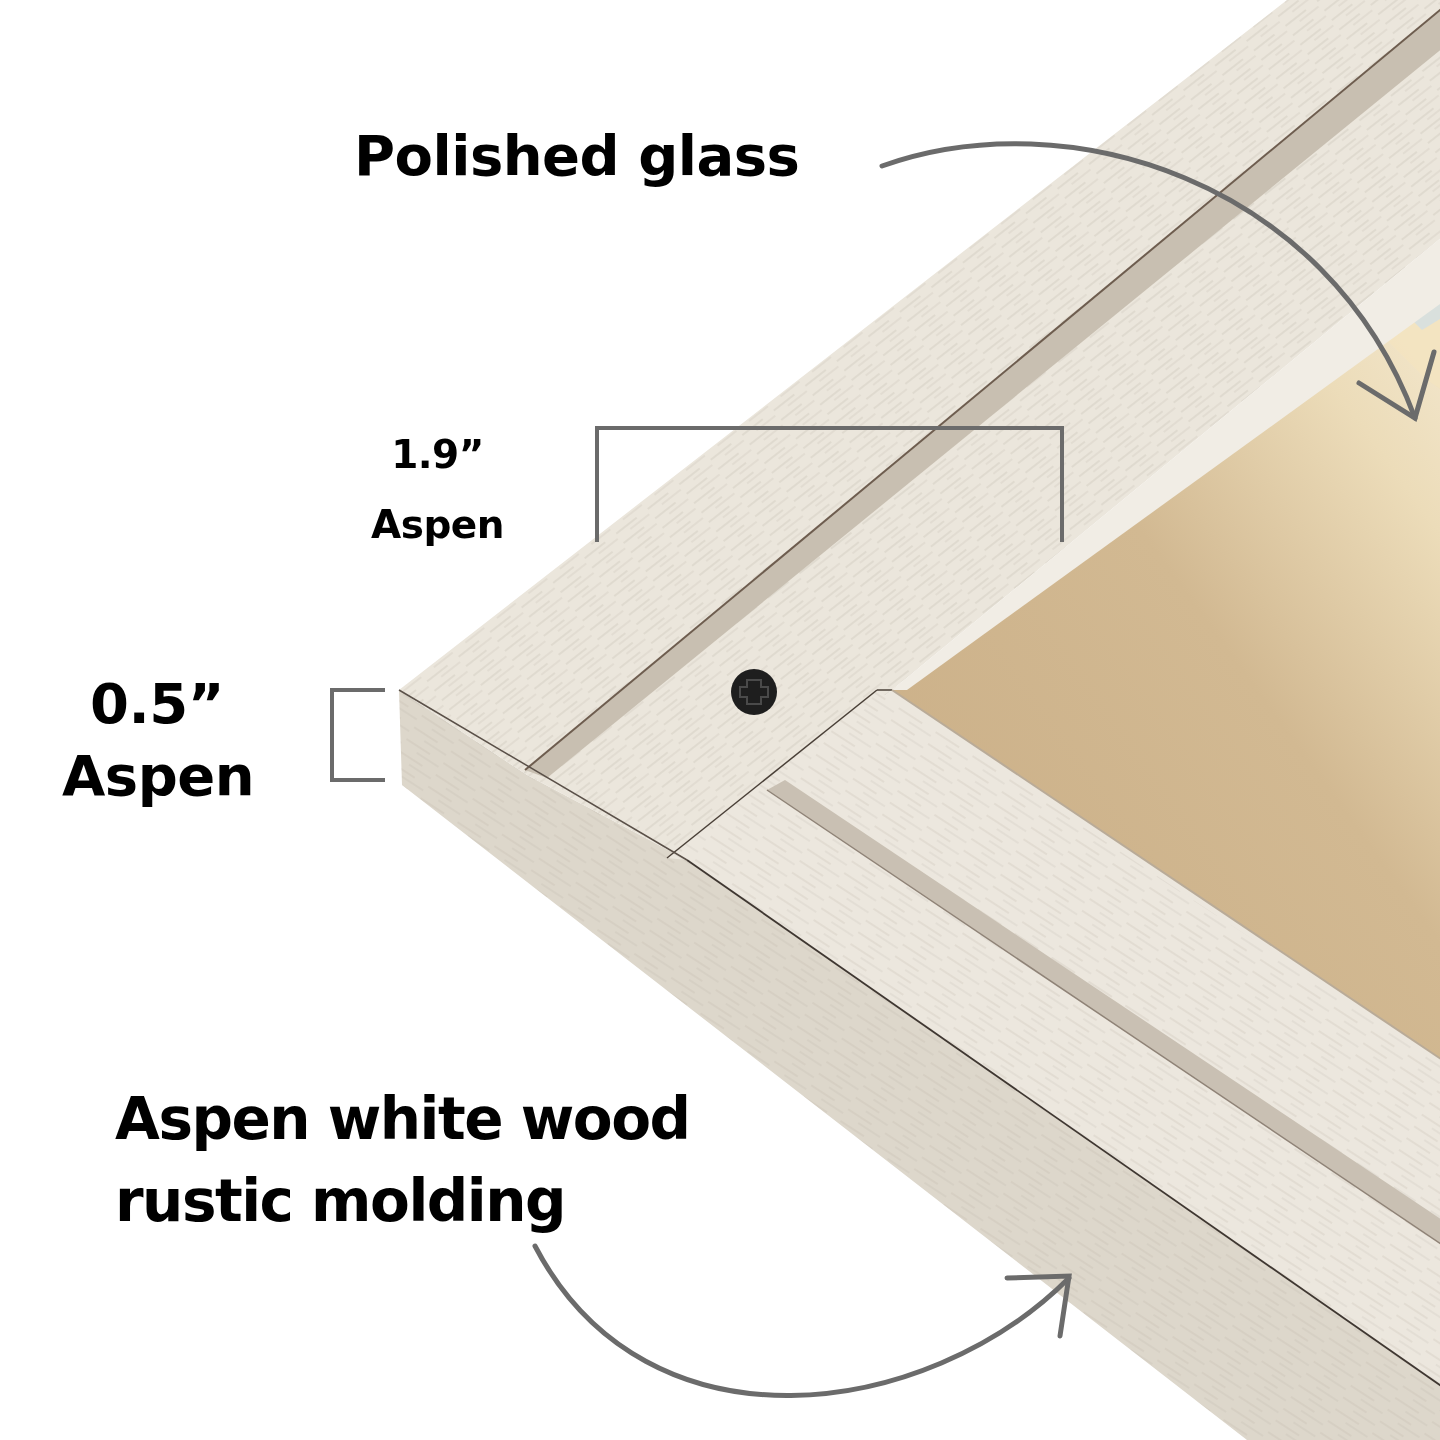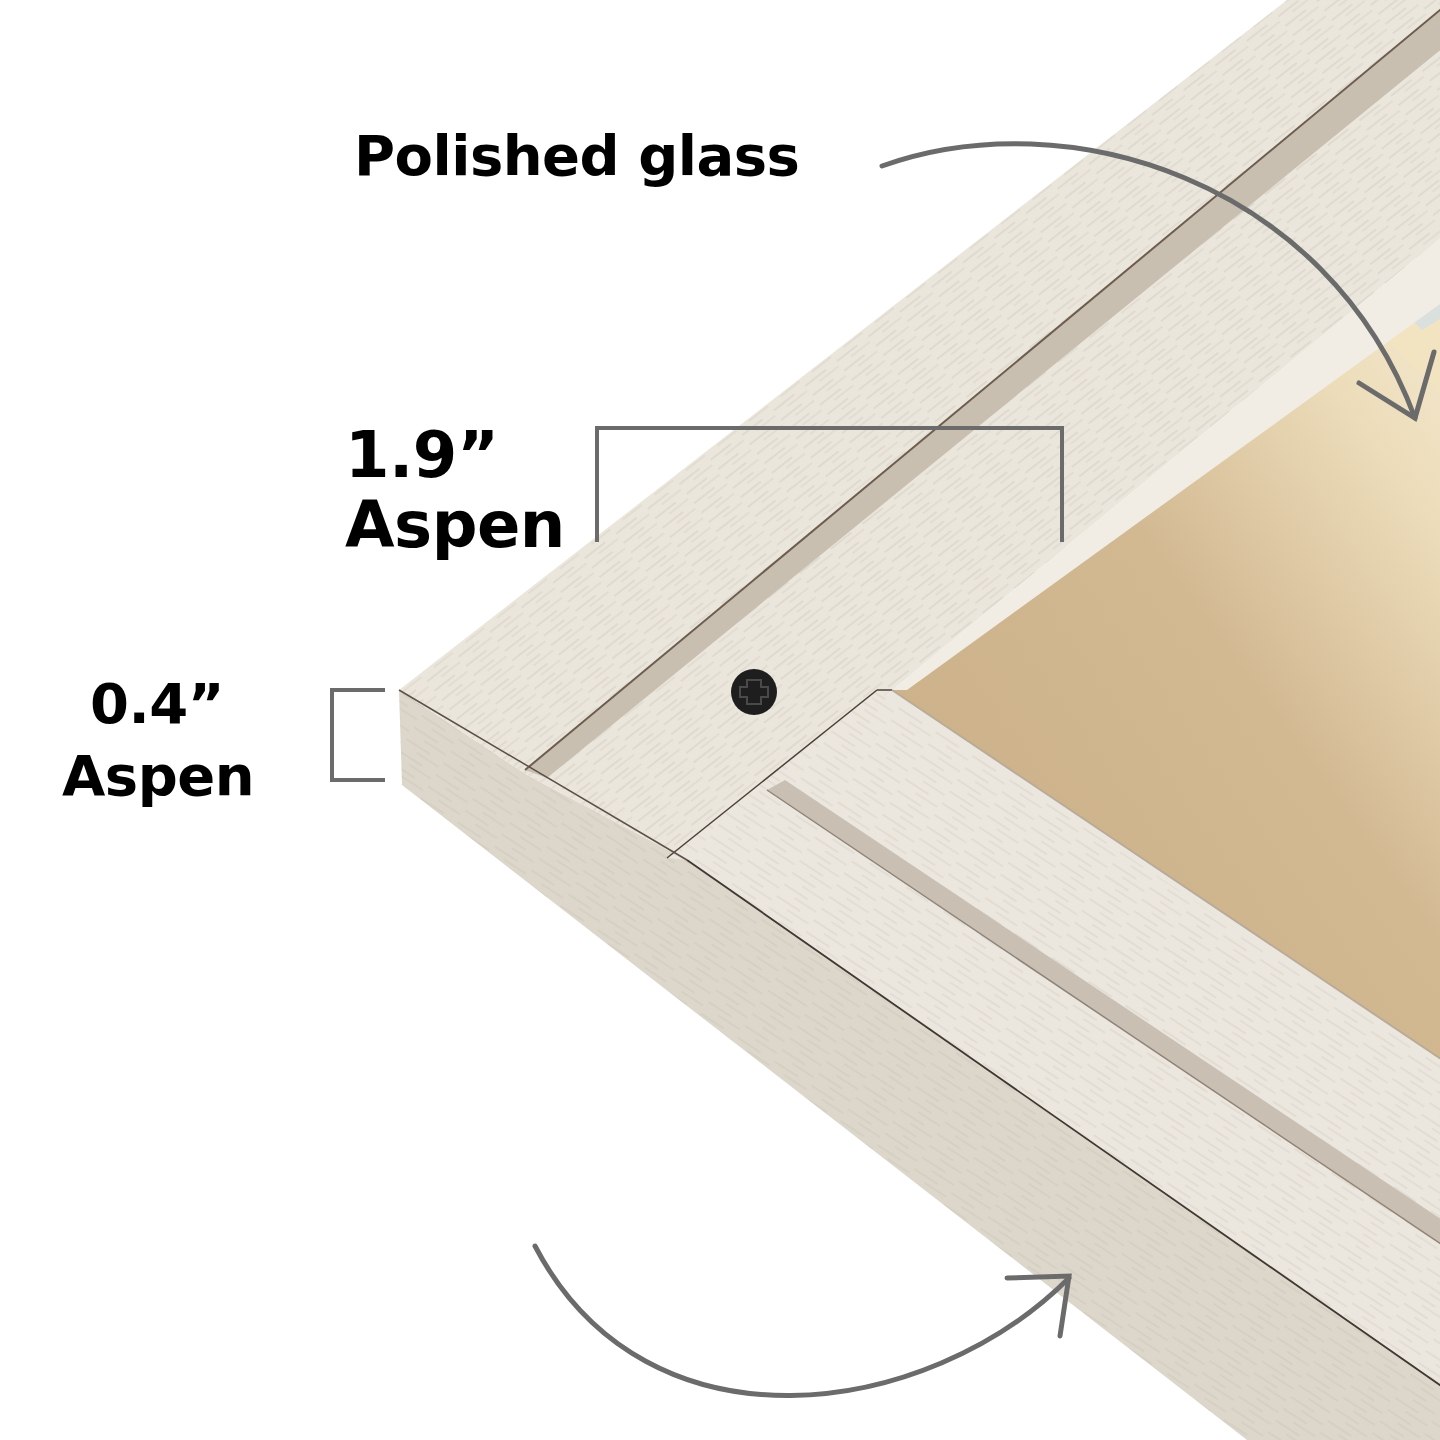--- a/index.html
+++ b/index.html
@@ -2,21 +2,21 @@
 <html><head>
   <meta charset="utf-8">
   <style>
     html, body { margin: 0; padding: 0; background: #ffffff; }
     body { width: 1440px; height: 1440px; position: relative; overflow: hidden;
            font-family: "DejaVu Sans", "Liberation Sans", sans-serif; }
     .scene { position: absolute; left: 0; top: 0; width: 1440px; height: 1440px; padding-left: 47px; }
     .label { position: absolute; color: #000; font-weight: 700; letter-spacing: -0.5px;
              font-family: "DejaVu Sans", "Liberation Sans", sans-serif; line-height: 1; }
     .label-glass { left: 354px; top: 128px; font-size: 56px; }
-    .label-width { left: 345px; top: 420px; width: 185px; text-align: left; font-size: 64px; line-height: 70px; }
+    .label-width { left: 345px; top: 420px; width: 185px; text-align: center; font-size: 39px; line-height: 70px; }
     .label-depth { left: 62px; top: 668px; width: 190px; text-align: center; font-size: 56px; line-height: 72px; }
     .label-wood  { left: 115px; top: 1078px; font-size: 58px; line-height: 82px; letter-spacing: -1.5px; }
     .label span { display: block; }
   </style>
 </head>
 <body>
 
 <div class="scene">
   <svg width="1440" height="1440" viewBox="0 0 1440 1440" xmlns="http://www.w3.org/2000/svg">
     <defs>
@@ -91,17 +91,21 @@
   </svg>
 
   <div class="label label-glass">Polished glass</div>
 
   <div class="label label-width">
     <span>1.9”</span>
     <span>Aspen</span>
   </div>
 
   <div class="label label-depth">
-    <span>0.4”</span>
+    <span>0.5”</span>
     <span>Aspen</span>
   </div>
 
+  <div class="label label-wood">
+    <span>Aspen white wood</span>
+    <span>rustic molding</span>
+  </div>
 </div>
 
 </body></html>

